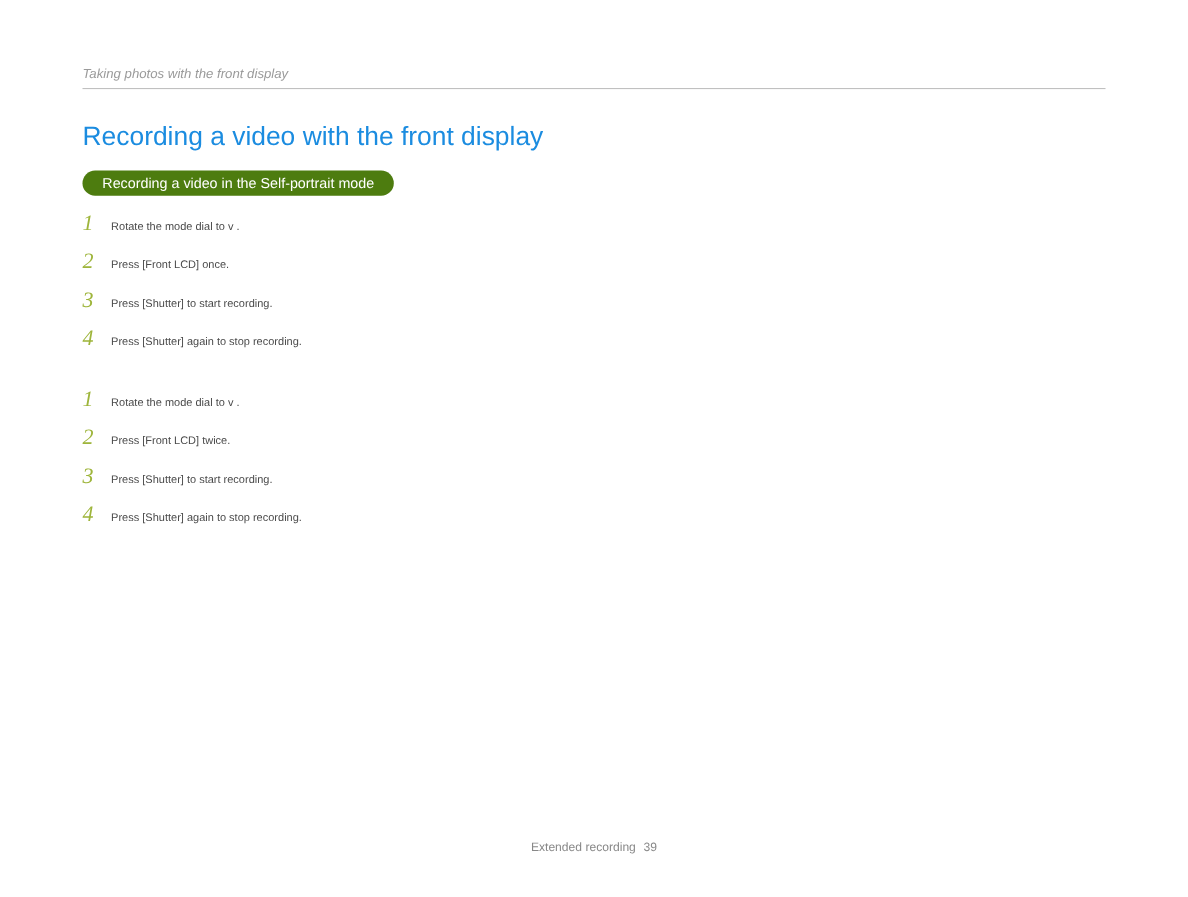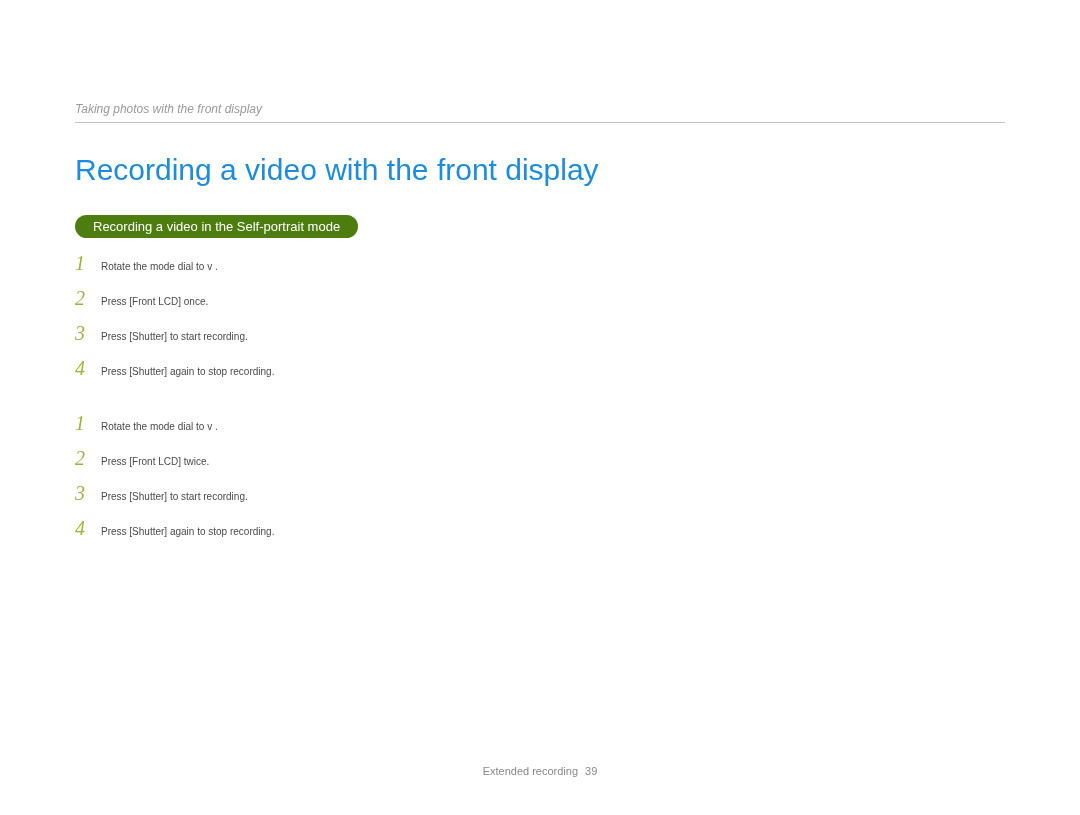--- a/index.html
+++ b/index.html
@@ -14,32 +14,31 @@
       font-family: Arial, Helvetica, sans-serif;
       color: #4a4a4a;
       position: relative;
       padding: 60px 75px 40px 75px;
     }
     .breadcrumb {
       font-size: 12px;
       color: #9a9a9a;
       font-style: italic;
       margin-bottom: 6px;
-      margin-top: 42px;
     }
     .hr-line {
       border: none;
       border-top: 1px solid #c0c0c0;
       margin-bottom: 30px;
     }
     .page-heading {
-      font-size: 30px;
+      font-size: 24px;
       font-weight: normal;
       color: #1b8ce0;
-      margin-bottom: 22px;
+      margin-bottom: 10px;
     }
     .pill {
       display: inline-block;
       background: #4d7c0f;
       color: #ffffff;
       font-size: 13px;
       padding: 4px 18px;
       border-radius: 12px;
       margin-bottom: 14px;
       margin-top: 6px;

